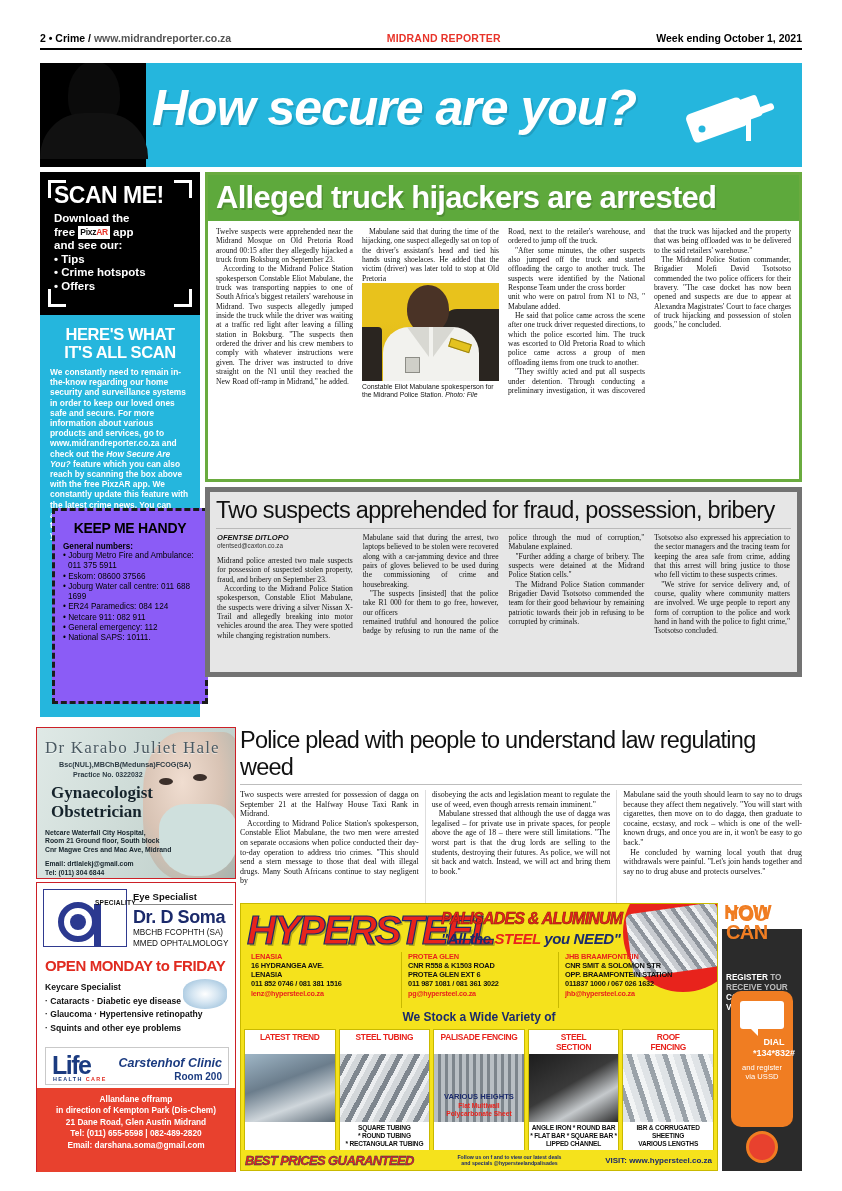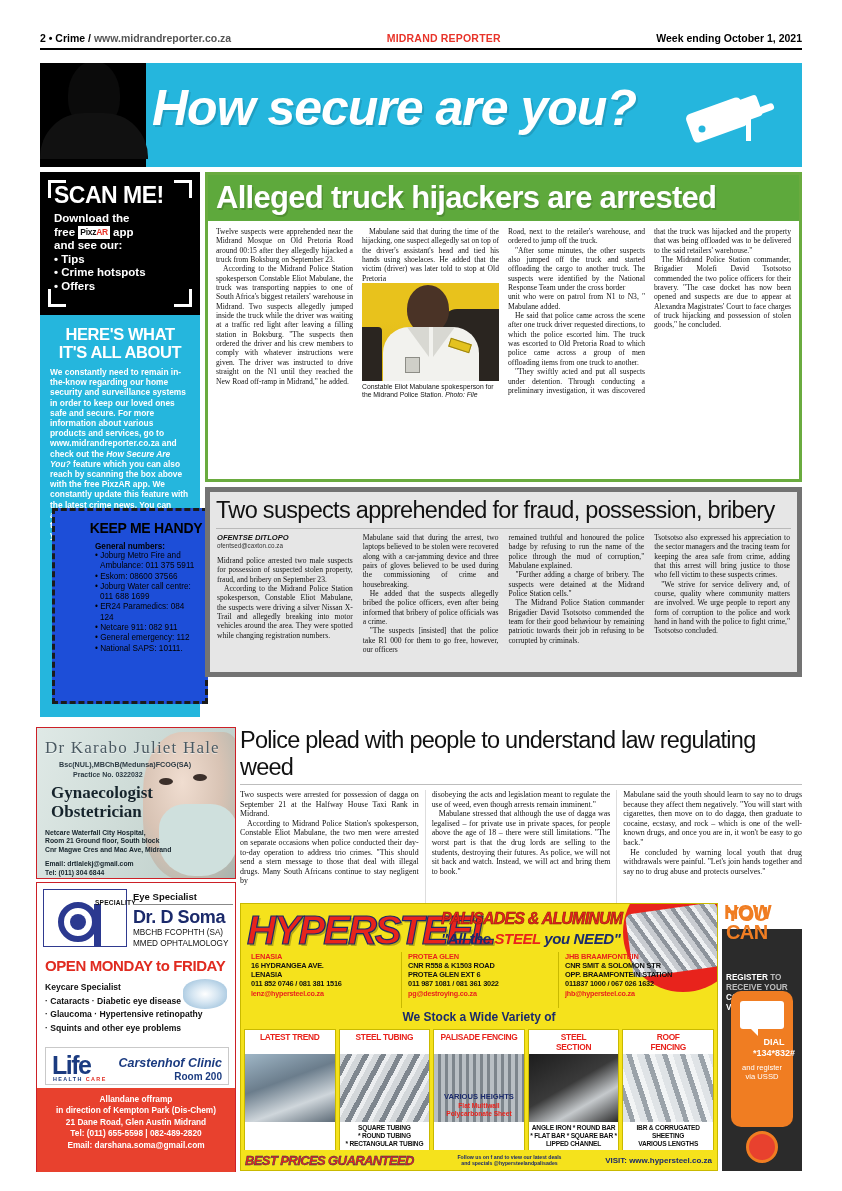--- a/index.html
+++ b/index.html
@@ -95,23 +95,22 @@
     letter-spacing:-0.4px;
   }
   .hereswhat p {
     font-family:"Liberation Sans", sans-serif; font-size:8.4px; font-weight:bold;
     line-height:10.2px; padding: 0 10px;
   }
   .hereswhat p i { font-style: italic; }
 
   .keep {
     position:absolute; left: 52px; top: 508px; width: 156px; height: 196px;
-    background:#1d4ed8;
+    background:#8b5cf6;
     border: 3px dashed #1b1b1b;
-    padding-left: 32px;
   }
   .keep h4 {
     font-family:"Liberation Sans", sans-serif; font-size:14px; font-weight:bold;
     text-align:center; padding: 9px 0 6px 0; letter-spacing:-0.3px; color:#000;
   }
   .keep .gn {
     font-family:"Liberation Sans", sans-serif; font-size:8.2px; font-weight:bold;
     padding: 0 8px; color:#000;
   }
   .keep ul { list-style:none; padding: 0 6px 0 8px; }
@@ -564,21 +563,21 @@
     <ul>
       <li>• Tips</li>
       <li>• Crime hotspots</li>
       <li>• Offers</li>
     </ul>
   </div>
 
   <div class="hereswhat">
     <h3>
       <span>HERE'S WHAT</span><br>
-      <span>IT'S ALL ABOUT</span>
+      <span>IT'S ALL SCAN</span>
     </h3>
     <p><span>We constantly need to remain in-the-know regarding our home security and surveillance systems in order to keep our loved ones safe and secure. For more information about various products and services, go to www.midrandreporter.co.za and check out the </span><i>How Secure Are You?</i><span> feature which you can also reach by scanning the box above with the free PixzAR app. We constantly update this feature with the latest crime news. You can also shop online for the latest tools to assist in keeping you and your loved ones safe.</span></p>
   </div>
 
   <div class="keep">
     <h4>KEEP ME HANDY</h4>
     <div class="gn">General numbers:</div>
     <ul>
       <li>• Joburg Metro Fire and    Ambulance: 011 375 5911</li>
       <li>• Eskom: 08600 37566</li>
@@ -622,21 +621,20 @@
 
   <div class="art2">
     <h1>Two suspects apprehended for fraud, possession, bribery</h1>
     <div class="rule"></div>
     <div class="art2-body">
       <div class="byline">OFENTSE DITLOPO</div>
       <div class="byline-mail">ofentsed@caxton.co.za</div>
       <p class="first">Midrand police arrested two male suspects for possession of suspected stolen property, fraud, and bribery on September 23.</p>
       <p>According to the Midrand Police Station spokesperson, Constable Eliot Mabulane, the suspects were driving a silver Nissan X-Trail and allegedly breaking into motor vehicles around the area. They were spotted while changing registration numbers.</p>
       <p class="first">Mabulane said that during the arrest, two laptops believed to be stolen were recovered along with a car-jamming device and three pairs of gloves believed to be used during the commissioning of crime and housebreaking.</p>
-      <p>He added that the suspects allegedly bribed the police officers, even after being informed that bribery of police officials was a crime.</p>
       <p>"The suspects [insisted] that the police take R1 000 for them to go free, however, our officers</p>
       <p class="first">remained truthful and honoured the police badge by refusing to run the name of the police through the mud of corruption," Mabulane explained.</p>
       <p>"Further adding a charge of bribery. The suspects were detained at the Midrand Police Station cells."</p>
       <p>The Midrand Police Station commander Brigadier David Tsotsotso commended the team for their good behaviour by remaining patriotic towards their job in refusing to be corrupted by criminals.</p>
       <p class="first">Tsotsotso also expressed his appreciation to the sector managers and the tracing team for keeping the area safe from crime, adding that this arrest will bring justice to those who fell victim to these suspects crimes.</p>
       <p>"We strive for service delivery and, of course, quality where community matters are involved. We urge people to report any form of corruption to the police and work hand in hand with the police to fight crime," Tsotsotso concluded.</p>
     </div>
   </div>
 
   <div class="art3">
@@ -721,21 +719,21 @@
         <div class="bl" style="white-space:pre-line">16 HYDRANGEA AVE.
 LENASIA
 011 852 0746 / 081 381 1516</div>
         <div class="bm">lenz@hypersteel.co.za</div>
       </div>
       <div class="branch">
         <div class="bt">PROTEA GLEN</div>
         <div class="bl" style="white-space:pre-line">CNR R558 &amp; K1503 ROAD
 PROTEA GLEN EXT 6
 011 987 1081 / 081 361 3022</div>
-        <div class="bm">pg@destroying.co.za</div>
+        <div class="bm">pg@hypersteel.co.za</div>
       </div>
       <div class="branch">
         <div class="bt">JHB BRAAMFONTEIN</div>
         <div class="bl" style="white-space:pre-line">CNR SMIT &amp; SOLOMON STR
 OPP. BRAAMFONTEIN STATION
 011837 1000 / 067 026 1632</div>
         <div class="bm">jhb@hypersteel.co.za</div>
       </div>
     </div>
 

